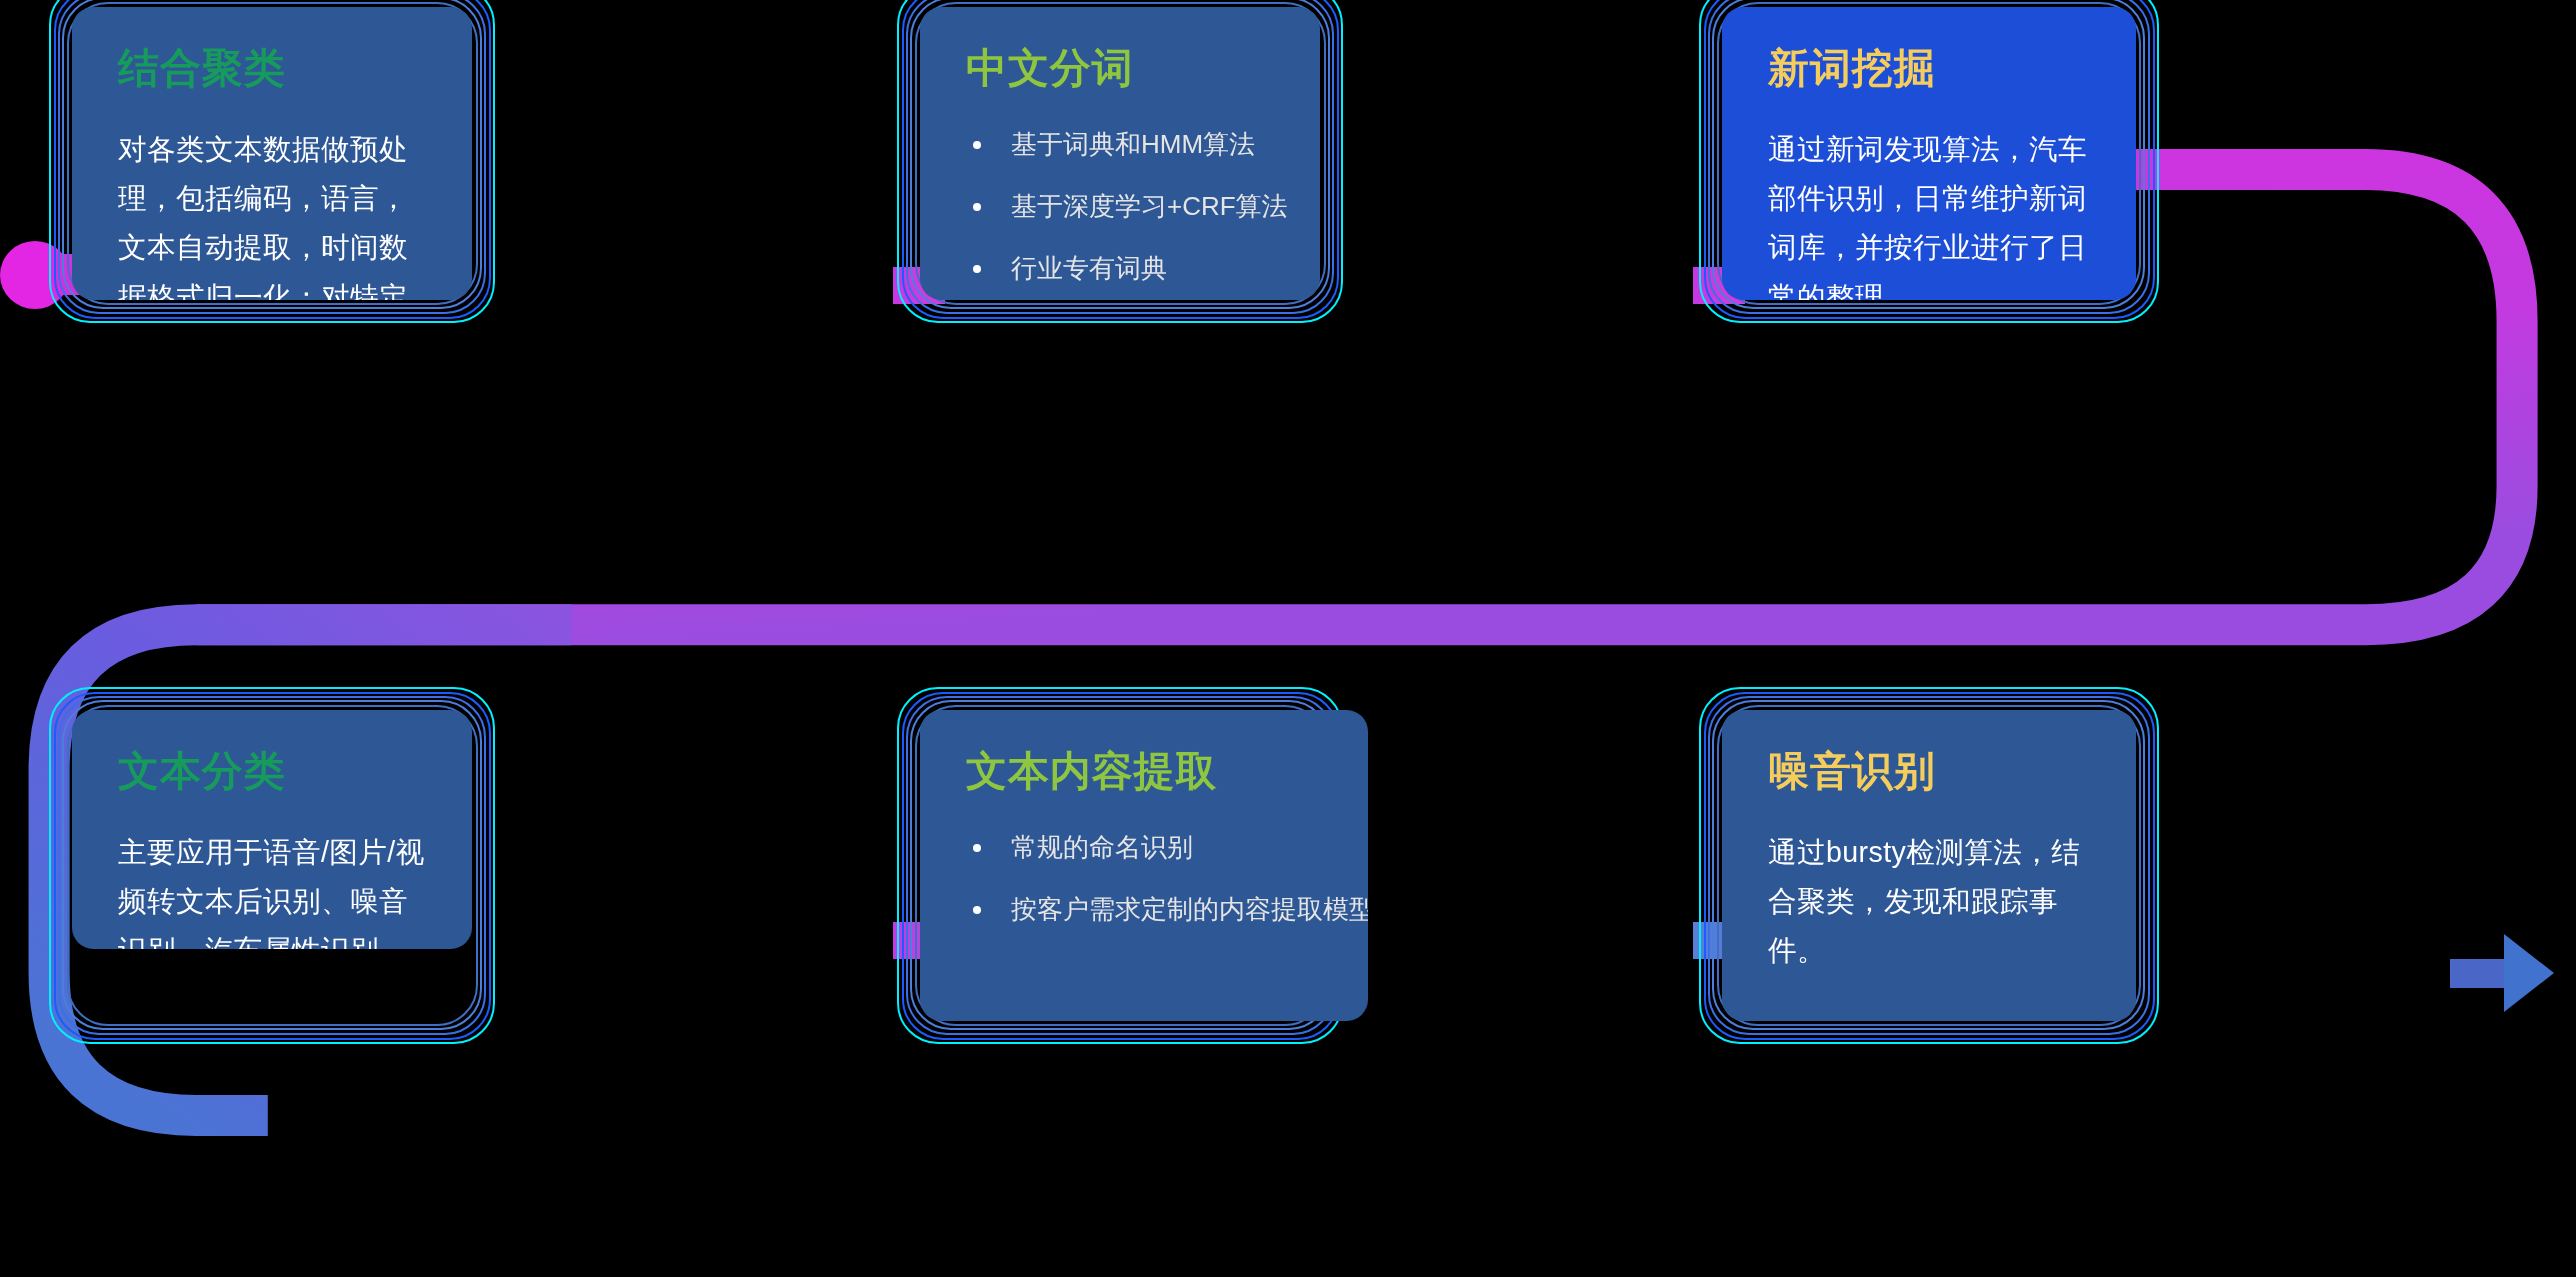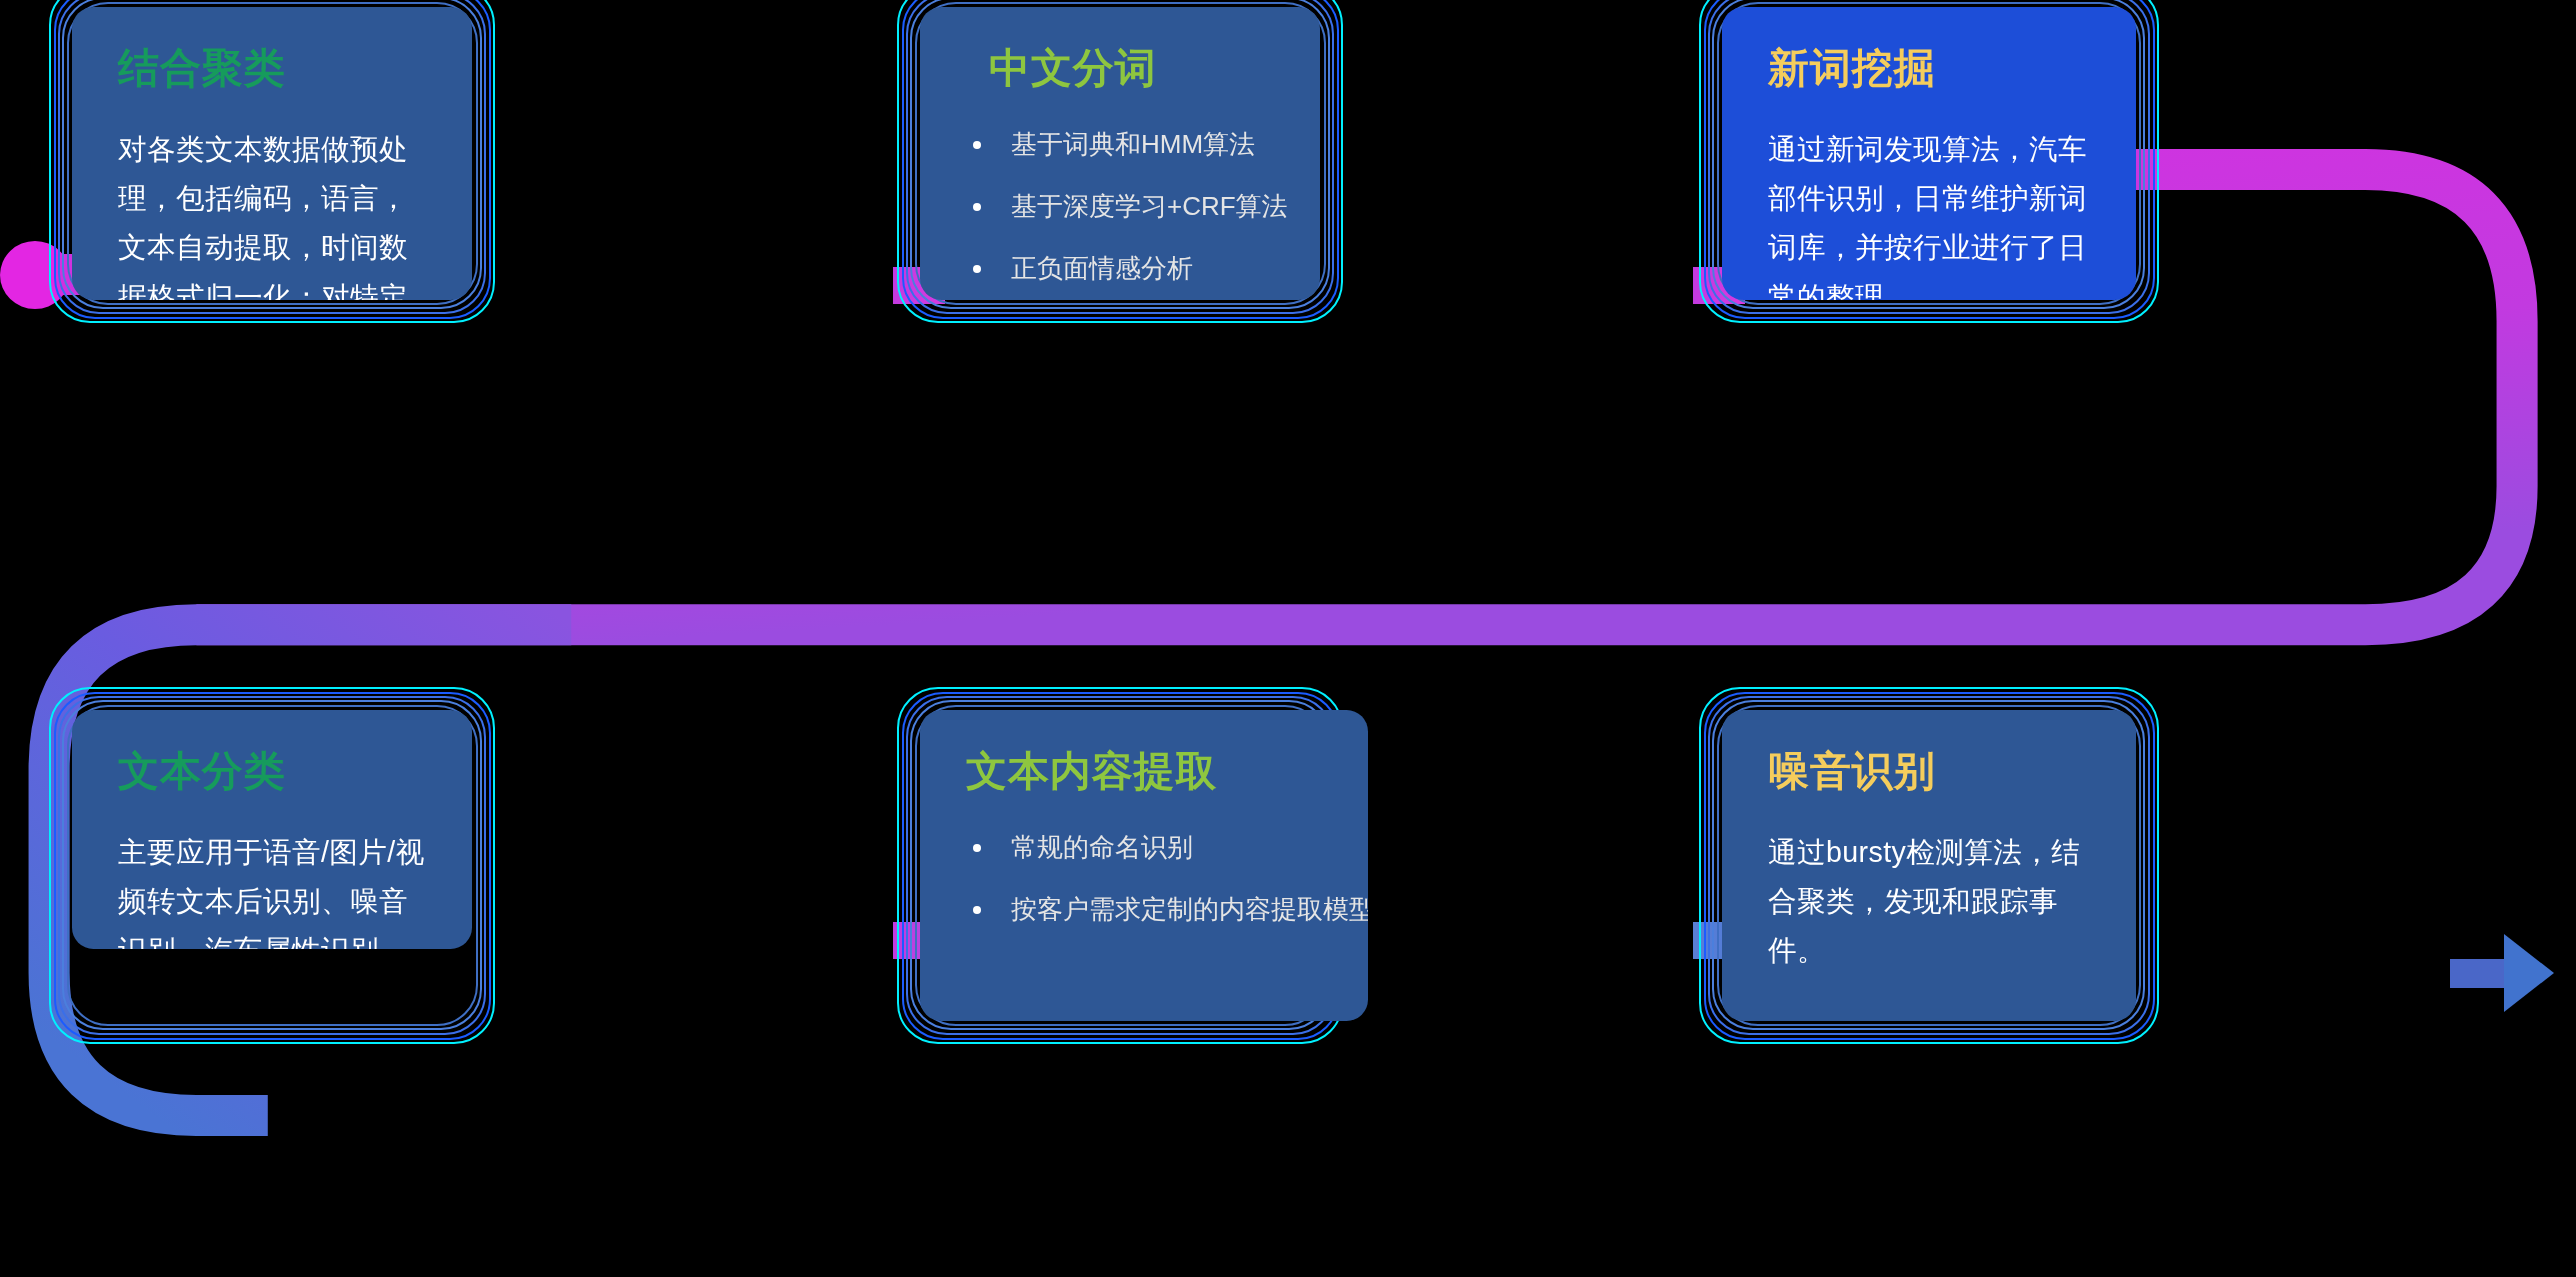--- a/index.html
+++ b/index.html
@@ -197,25 +197,25 @@
     </div>
   </div>
 
   <div class="card-group" style="left:897px; top:-16px; width:446px; height:339px;">
     <div class="halo" style="left:0px;  top:0px;  width:446px; height:339px; border-width:2.7px; border-color:#00f0ff;"></div>
     <div class="halo" style="left:4.5px;  top:4.5px;  width:437px; height:330px; border-width:2.7px; border-color:#1b5cff;"></div>
     <div class="halo" style="left:9px; top:9px; width:428px; height:321px; border-width:2.7px; border-color:#3b6fe8;"></div>
     <div class="halo" style="left:13.4px; top:13.4px; width:420px; height:312px; border-width:2.7px; border-color:#4b7fdd;"></div>
     <div class="halo" style="left:18px; top:18px; width:411px; height:303px; border-width:2.7px; border-color:#3f6fc4;"></div>
     <div class="card" style="background: rgb(46, 87, 149);">
-      <h2 class="card-title t-lime" style="color: rgb(142, 198, 63); margin-left: 23px;">中文分词</h2>
+      <h2 class="card-title t-lime" style="color: rgb(142, 198, 63);">中文分词</h2>
       <ul class="bullets">
         <li><span class="dot"></span><span>基于词典和HMM算法</span></li>
         <li><span class="dot"></span><span>基于深度学习+CRF算法</span></li>
-        <li><span class="dot"></span><span>正负面情感分析</span></li>
+        <li><span class="dot"></span><span>行业专有词典</span></li>
       </ul>
     </div>
   </div>
 
   <div class="card-group" style="left:1699px; top:-16px; width:460px; height:339px;">
     <div class="halo" style="left:0px;  top:0px;  width:460px; height:339px; border-width:2.7px; border-color:#00f0ff;"></div>
     <div class="halo" style="left:4.5px;  top:4.5px;  width:451px; height:330px; border-width:2.7px; border-color:#1b5cff;"></div>
     <div class="halo" style="left:9px; top:9px; width:442px; height:321px; border-width:2.7px; border-color:#3b6fe8;"></div>
     <div class="halo" style="left:13.4px; top:13.4px; width:433px; height:312px; border-width:2.7px; border-color:#4b7fdd;"></div>
     <div class="halo" style="left:18px; top:18px; width:424px; height:303px; border-width:2.7px; border-color:#3f6fc4;"></div>

